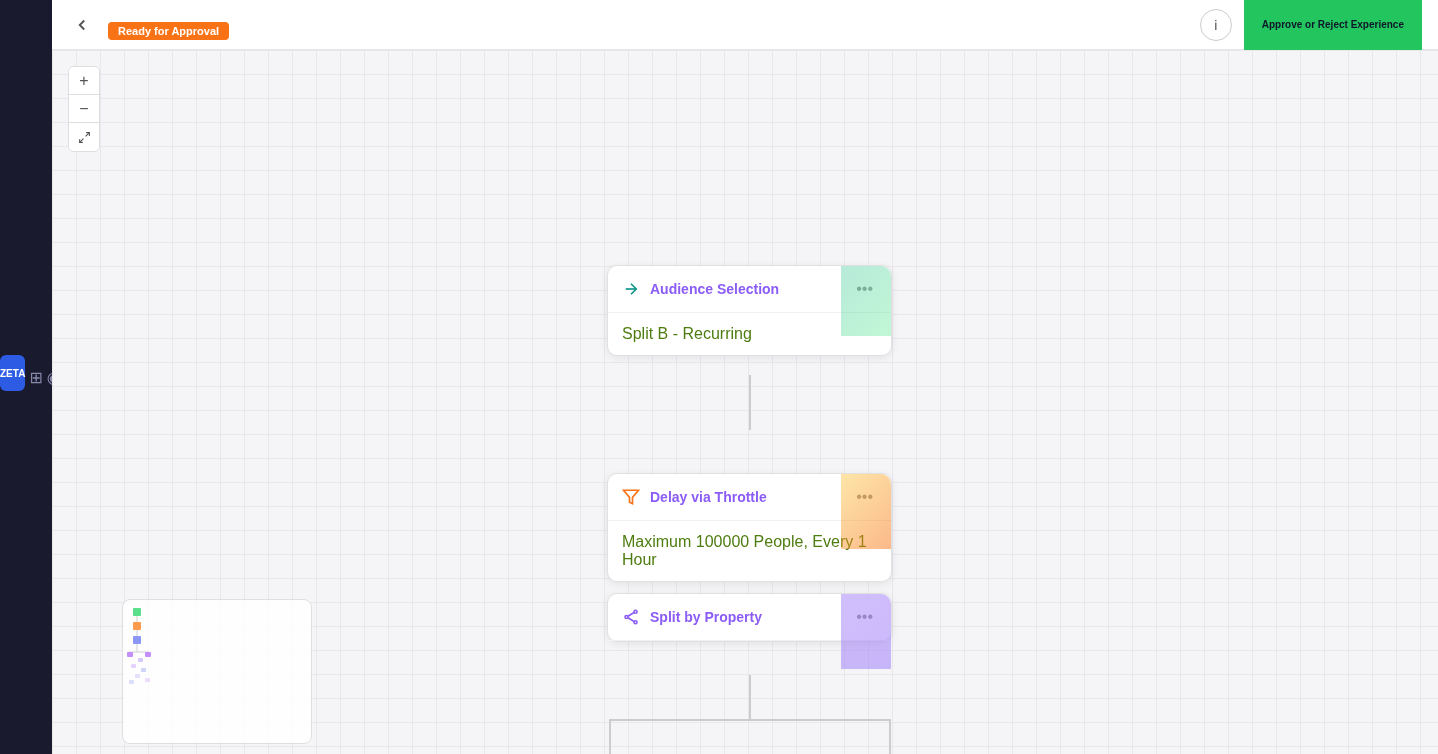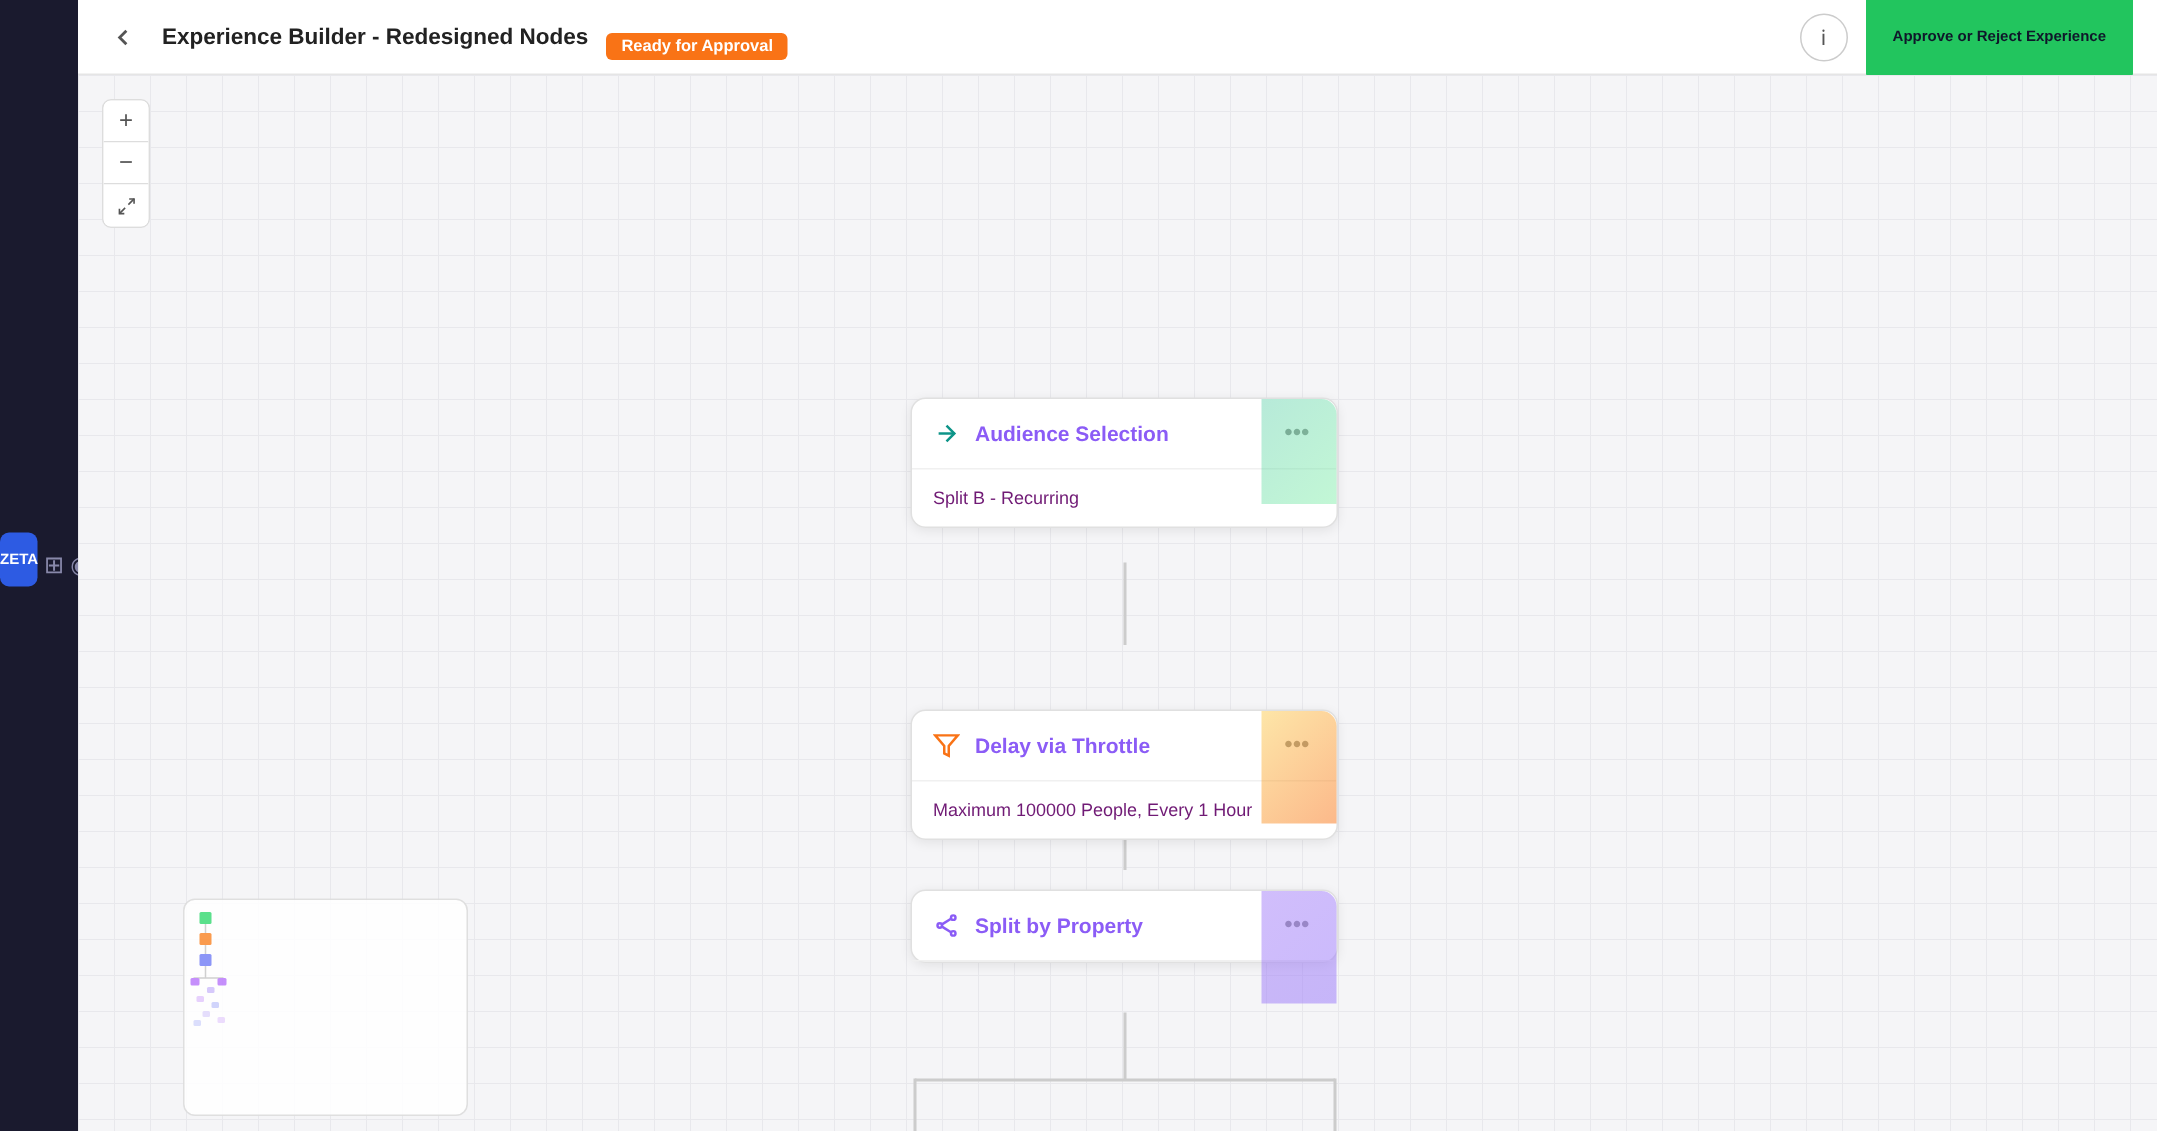--- a/index.html
+++ b/index.html
@@ -194,22 +194,22 @@
       cursor: pointer;
       font-size: 16px;
       padding: 2px 4px;
     }
 
     .node-body {
       padding: 12px 14px;
     }
 
     .node-body-text {
-      font-size: 12px;
-      color: #701a75;
+      font-size: 16px;
+      color: #4d7c0f;
     }
 
     
     .node-decoration {
       position: absolute;
       top: 0;
       right: 0;
       width: 50px;
       height: 70px;
       overflow: hidden;
@@ -337,21 +337,20 @@
 </div>
 
 <div class="main">
 
   <div class="header">
     <div class="header-back">
       <svg width="18" height="18" viewBox="0 0 24 24" fill="none" stroke="currentColor" stroke-width="2.5">
           <polyline points="15 18 9 12 15 6"></polyline>
         </svg>
     </div>
-    <div class="header-title">Experience Builder - Redesigned Nodes</div>
     <div class="header-badge">Ready for Approval</div>
     <div class="header-spacer"></div>
     <button class="header-info-btn">ℹ</button>
     <button class="header-approve-btn">Approve or Reject Experience</button>
   </div>
 
   <div class="canvas">
 
     <div class="zoom-controls">
       <button class="zoom-btn">+</button>

